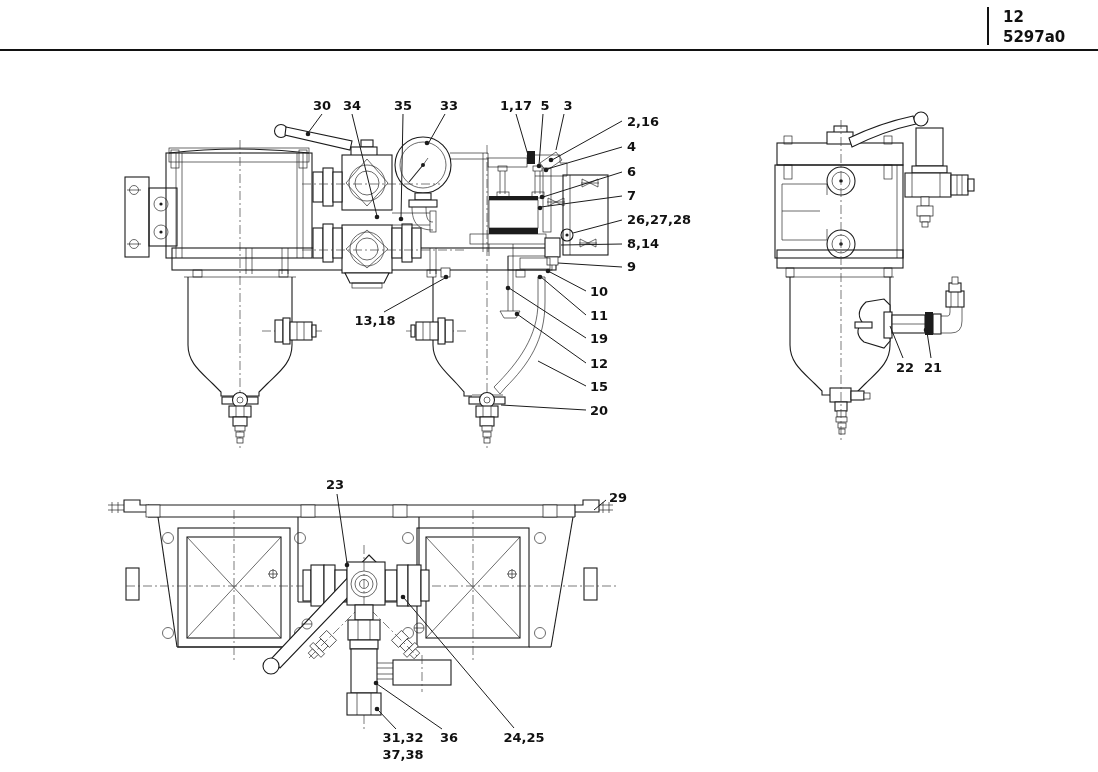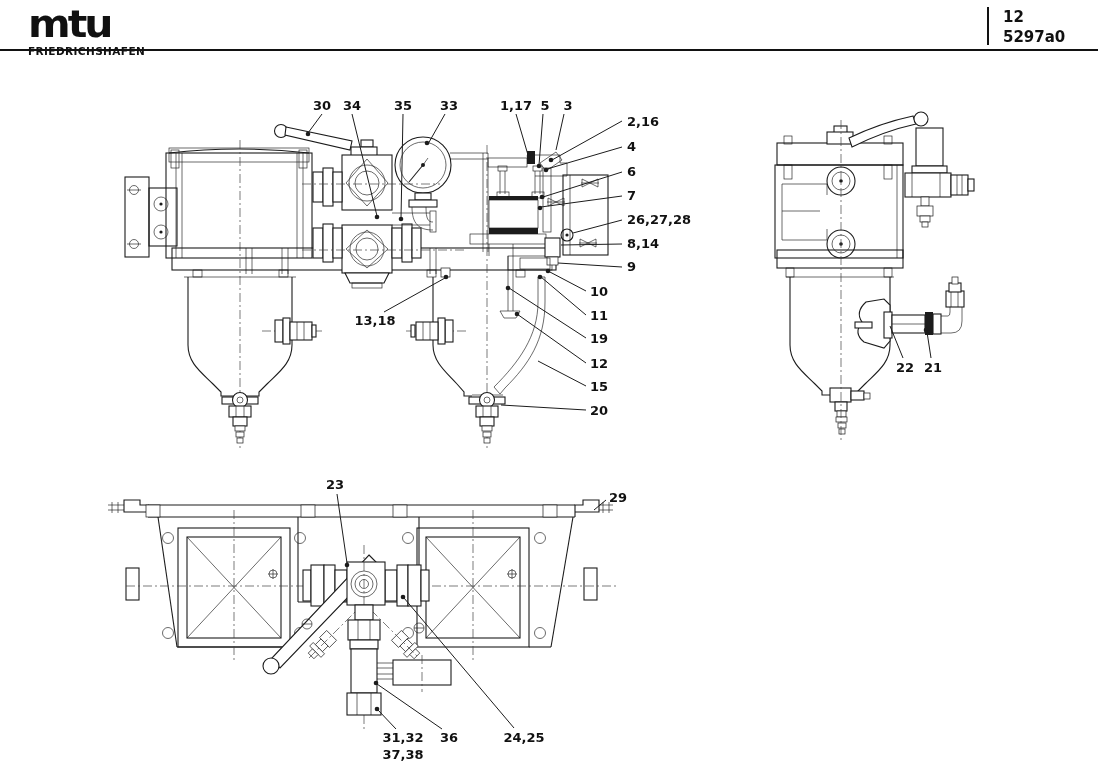--- a/index.html
+++ b/index.html
@@ -20,24 +20,20 @@
   .cl{stroke:#444;stroke-width:.7;fill:none;stroke-dasharray:9 3 2 3;}
   .ld{stroke:#1c1c1c;stroke-width:1;fill:none;}
   .dot{fill:#1c1c1c;stroke:none;}
   .lbl{font:bold 13px "DejaVu Sans","Liberation Sans",sans-serif;fill:#111;}
 </style>
 </head>
 <body>
 
 <div class="page">
 
-  <div class="brand">
-    <span class="logo">mtu</span>
-    <span class="sub">FRIEDRICHSHAFEN</span>
-  </div>
   <div class="head-rule"></div>
   <div class="doc-ref">
     <div>12</div>
     <div>5297a0</div>
   </div>
 
   <svg width="1098" height="772" viewBox="0 0 1098 772">
     <defs>
       <pattern id="ht" patternUnits="userSpaceOnUse" width="5" height="5" patternTransform="rotate(45)">
         <rect width="5" height="5" fill="#fff"></rect>

